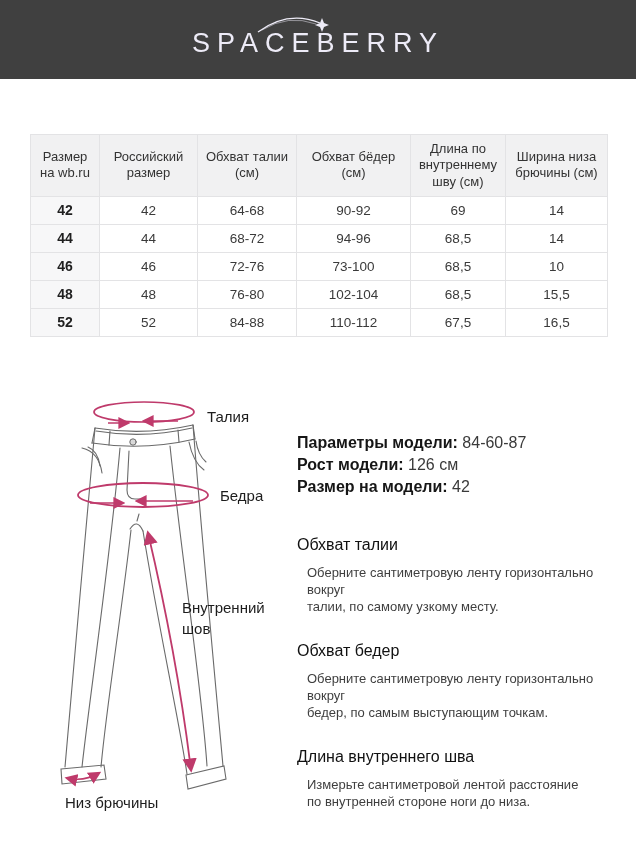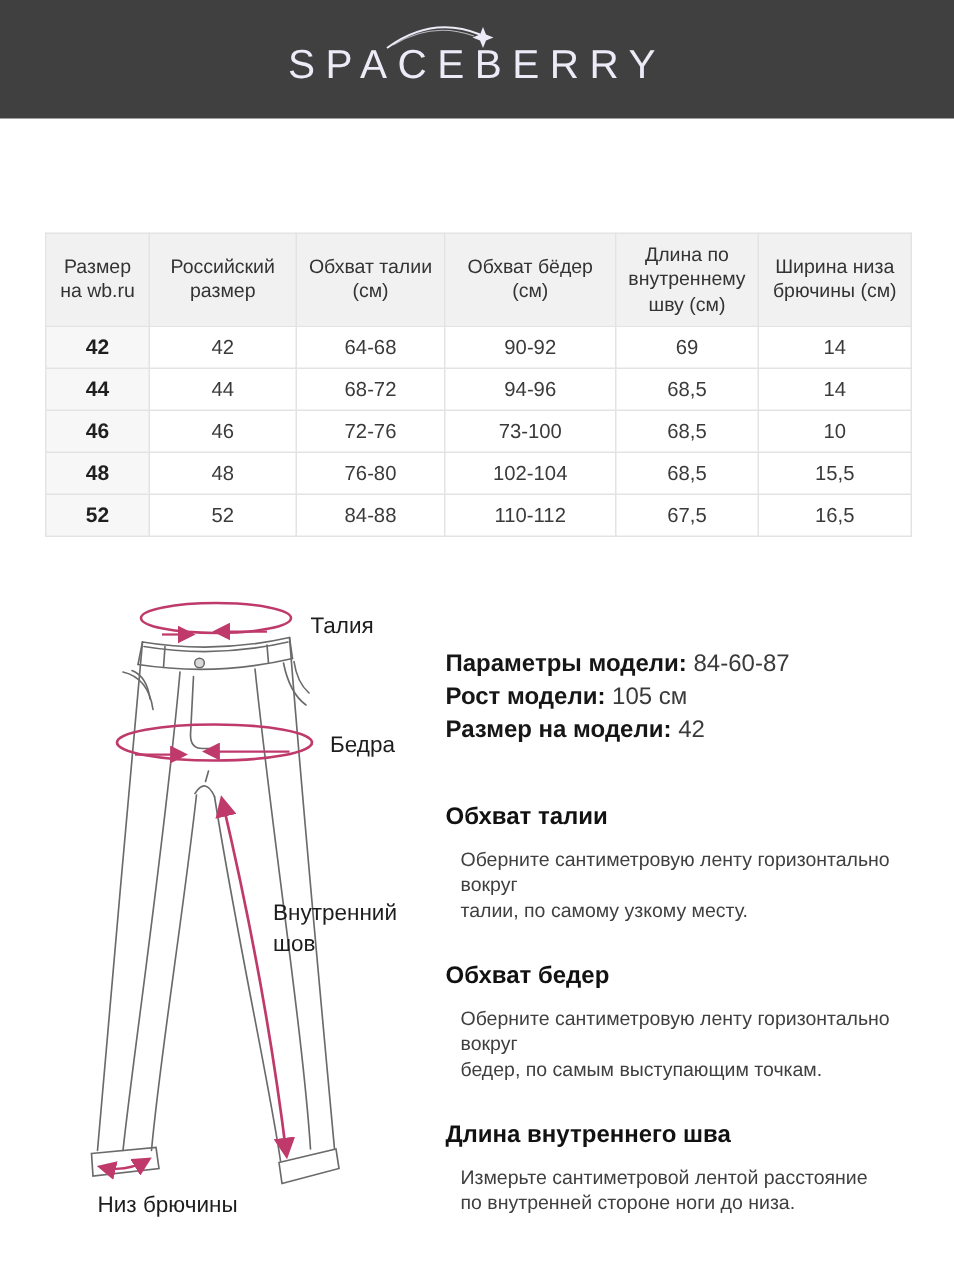--- a/index.html
+++ b/index.html
@@ -14,21 +14,21 @@
     position:absolute;left:0;top:0;width:636px;height:79px;
     background:#404040;display:flex;align-items:center;justify-content:center;
   }
   .logo{
     position:relative;color:#edebf7;font-size:27px;font-weight:300;
     letter-spacing:7px;line-height:1;padding-top:8px;
   }
   .logo-star{position:absolute;left:62px;top:-14px;width:96px;height:30px;}
 
   
-  .table-wrap{position:absolute;left:30px;top:155px;width:577px;}
+  .table-wrap{position:absolute;left:30px;top:134px;width:577px;}
   table.size{border-collapse:collapse;width:577px;table-layout:fixed;
     font-size:13.5px;color:#3a3a3a;}
   table.size th,table.size td{
     border:1px solid #e3e3e5;text-align:center;vertical-align:middle;
     padding:4px 5px;background:#fff;font-weight:400;
   }
   table.size thead th{
     background:#f1f1f2;height:56px;font-size:13px;color:#333;
     line-height:1.25;padding:6px 6px;box-sizing:border-box;
   }
@@ -44,21 +44,21 @@
     font-family:"Liberation Sans","DejaVu Sans",sans-serif;
     font-size:15px;font-weight:500;fill:#1d1d1d;
   }
 
   
   .right-col{position:absolute;left:297px;top:432px;width:326px;}
   .model-info{font-size:16px;line-height:22px;color:#3a3a3a;}
   .model-info b{font-weight:700;color:#161616;}
   .section{margin-top:27px;}
   .section.first{margin-top:38px;}
-  .section h3{margin:0 0 7px 0;font-size:16px;font-weight:700;color:#111;}
+  .section h3{margin:0 0 7px 0;font-size:16px;font-weight:400;color:#111;}
   .section p{margin:10px;font-size:13px;line-height:17px;color:#3f3f3f;white-space:pre-line;}
 </style>
 </head>
 <body>
 
 <div class="header">
   <div class="logo">
     <svg class="logo-star" viewBox="0 0 96 30" fill="none">
       <path d="M4 24 Q 34 2 66 15" stroke="#edebf7" stroke-width="1.3" fill="none"></path>
       <path d="M8 22 Q 34 6 62 16" stroke="#edebf7" stroke-width="0.7" fill="none" opacity="0.7"></path>
@@ -195,21 +195,21 @@
 </div>
 
 <div class="right-col">
   <div class="model-info">
     <div>
       <b>Параметры модели:</b>
       <span>84-60-87</span>
     </div>
     <div>
       <b>Рост модели:</b>
-      <span>105 см</span>
+      <span>126 см</span>
     </div>
     <div>
       <b>Размер на модели:</b>
       <span>42</span>
     </div>
   </div>
 
   <div class="section first">
     <h3>Обхват талии</h3>
     <p>Оберните сантиметровую ленту горизонтально вокруг

